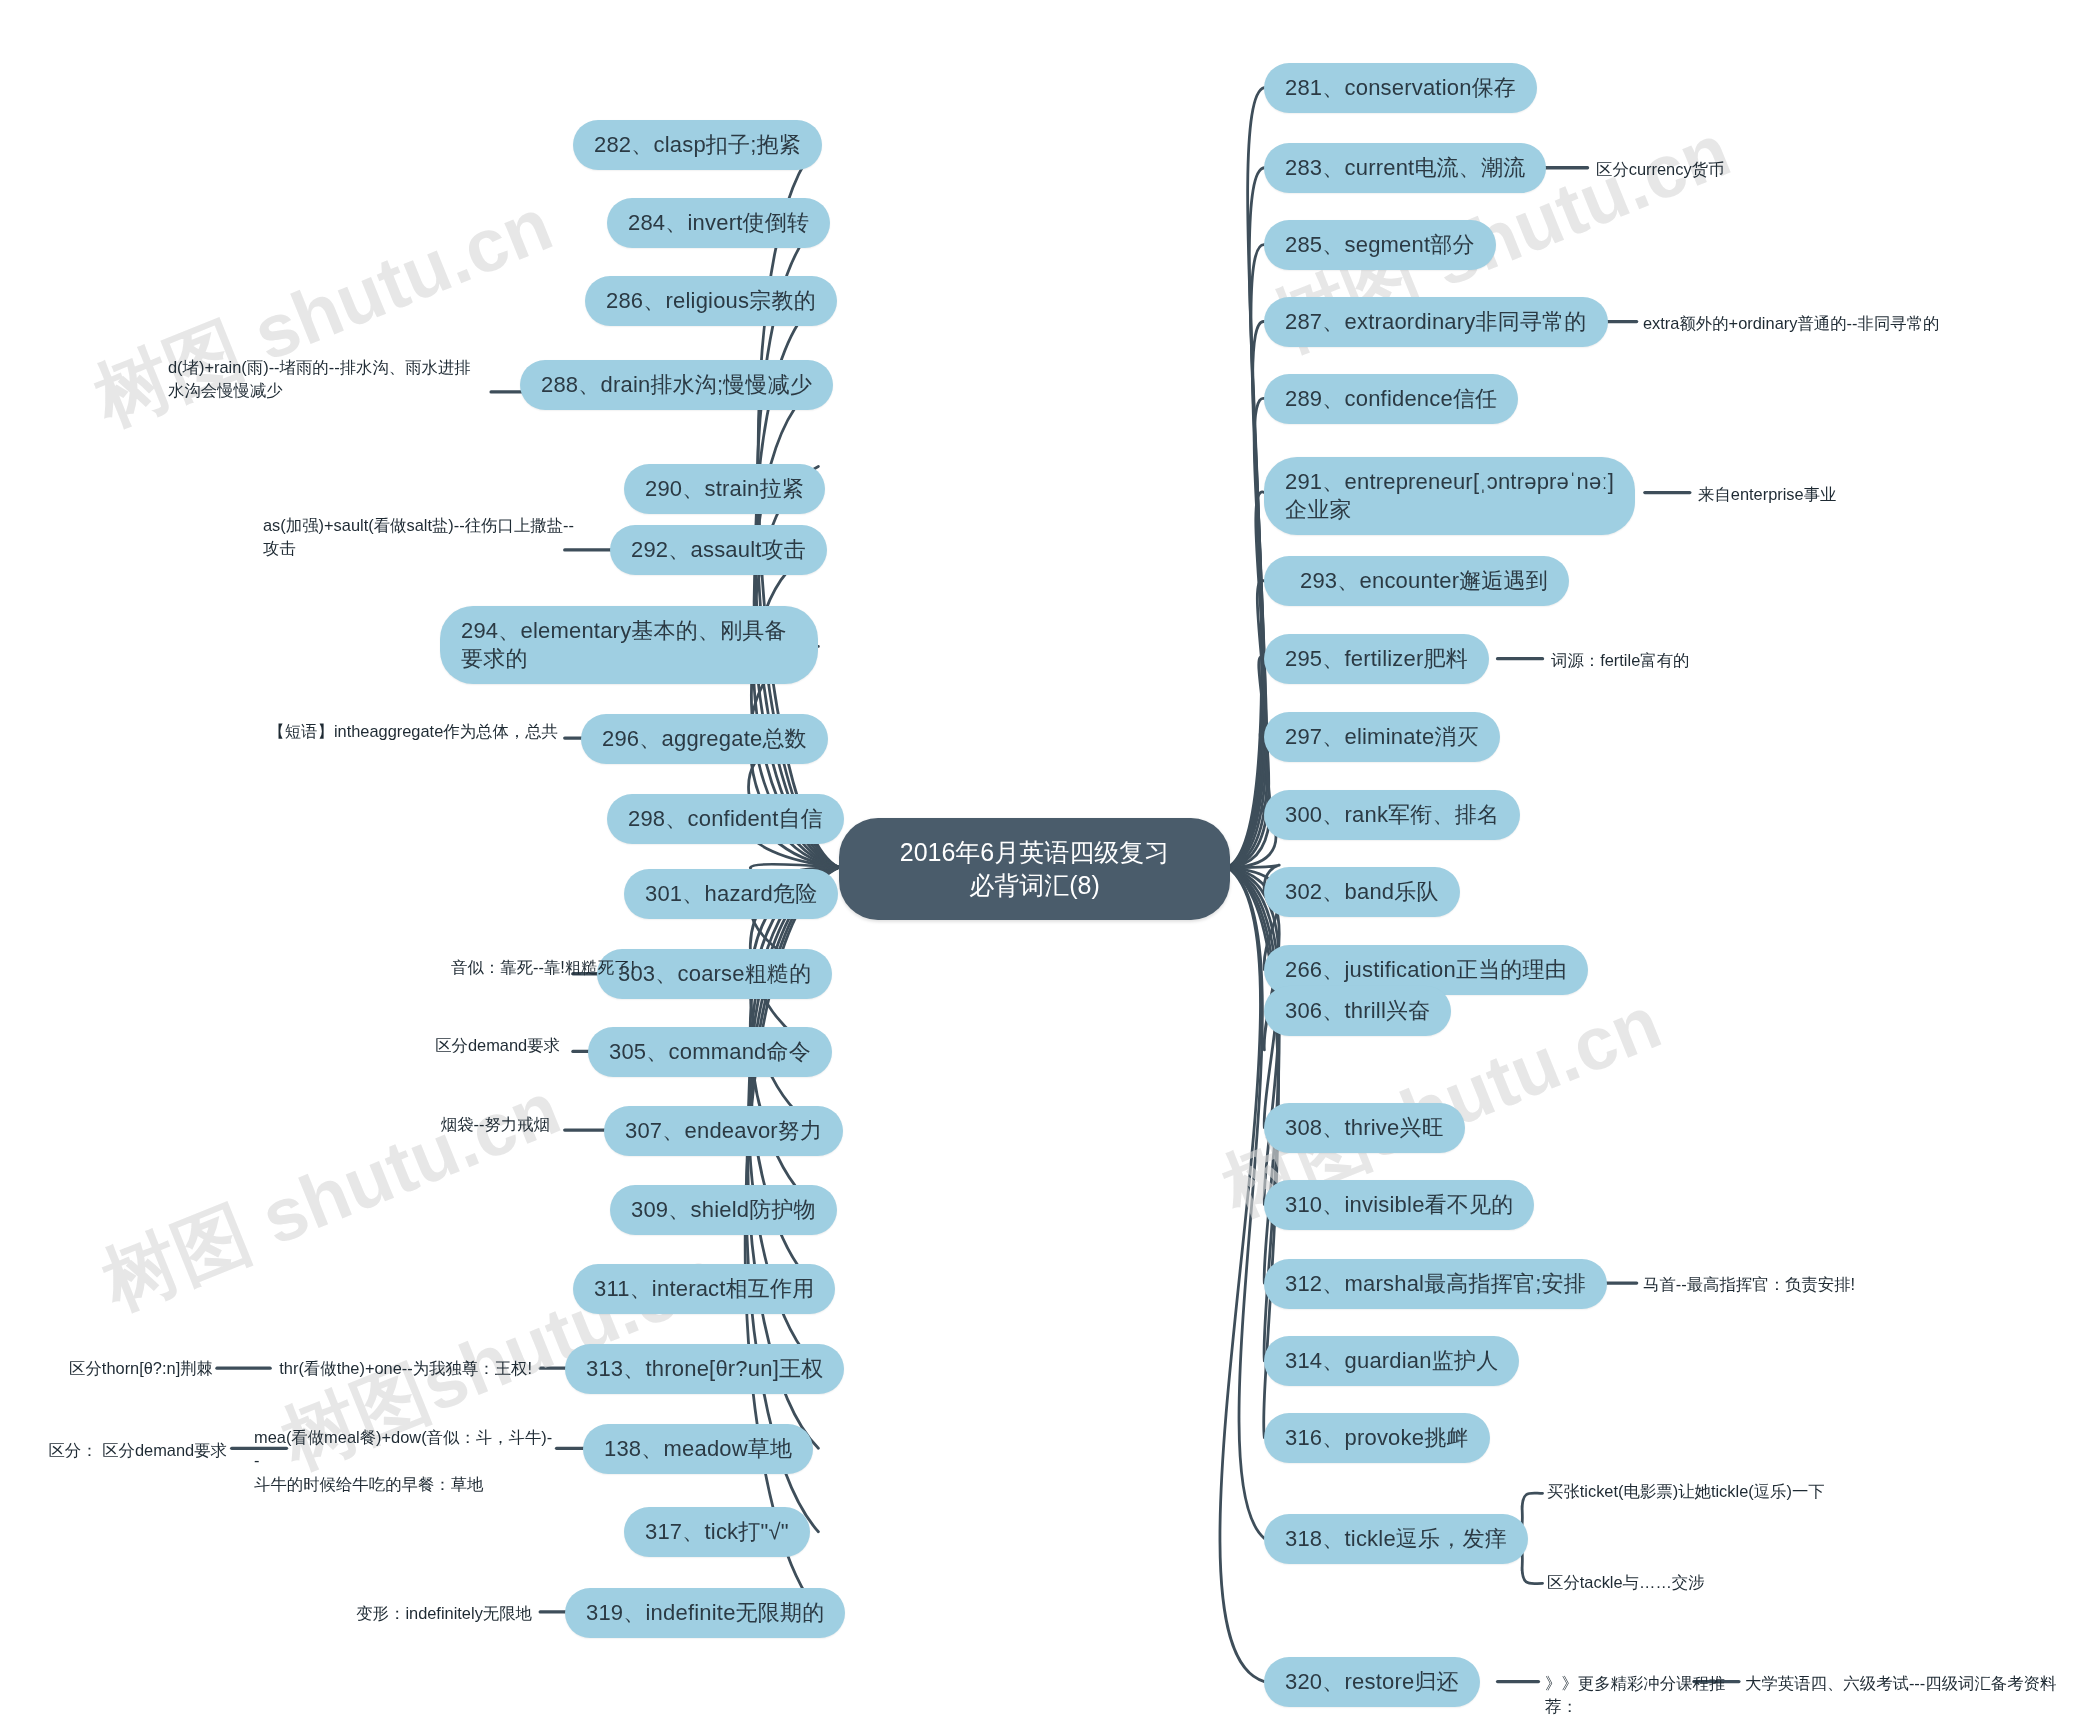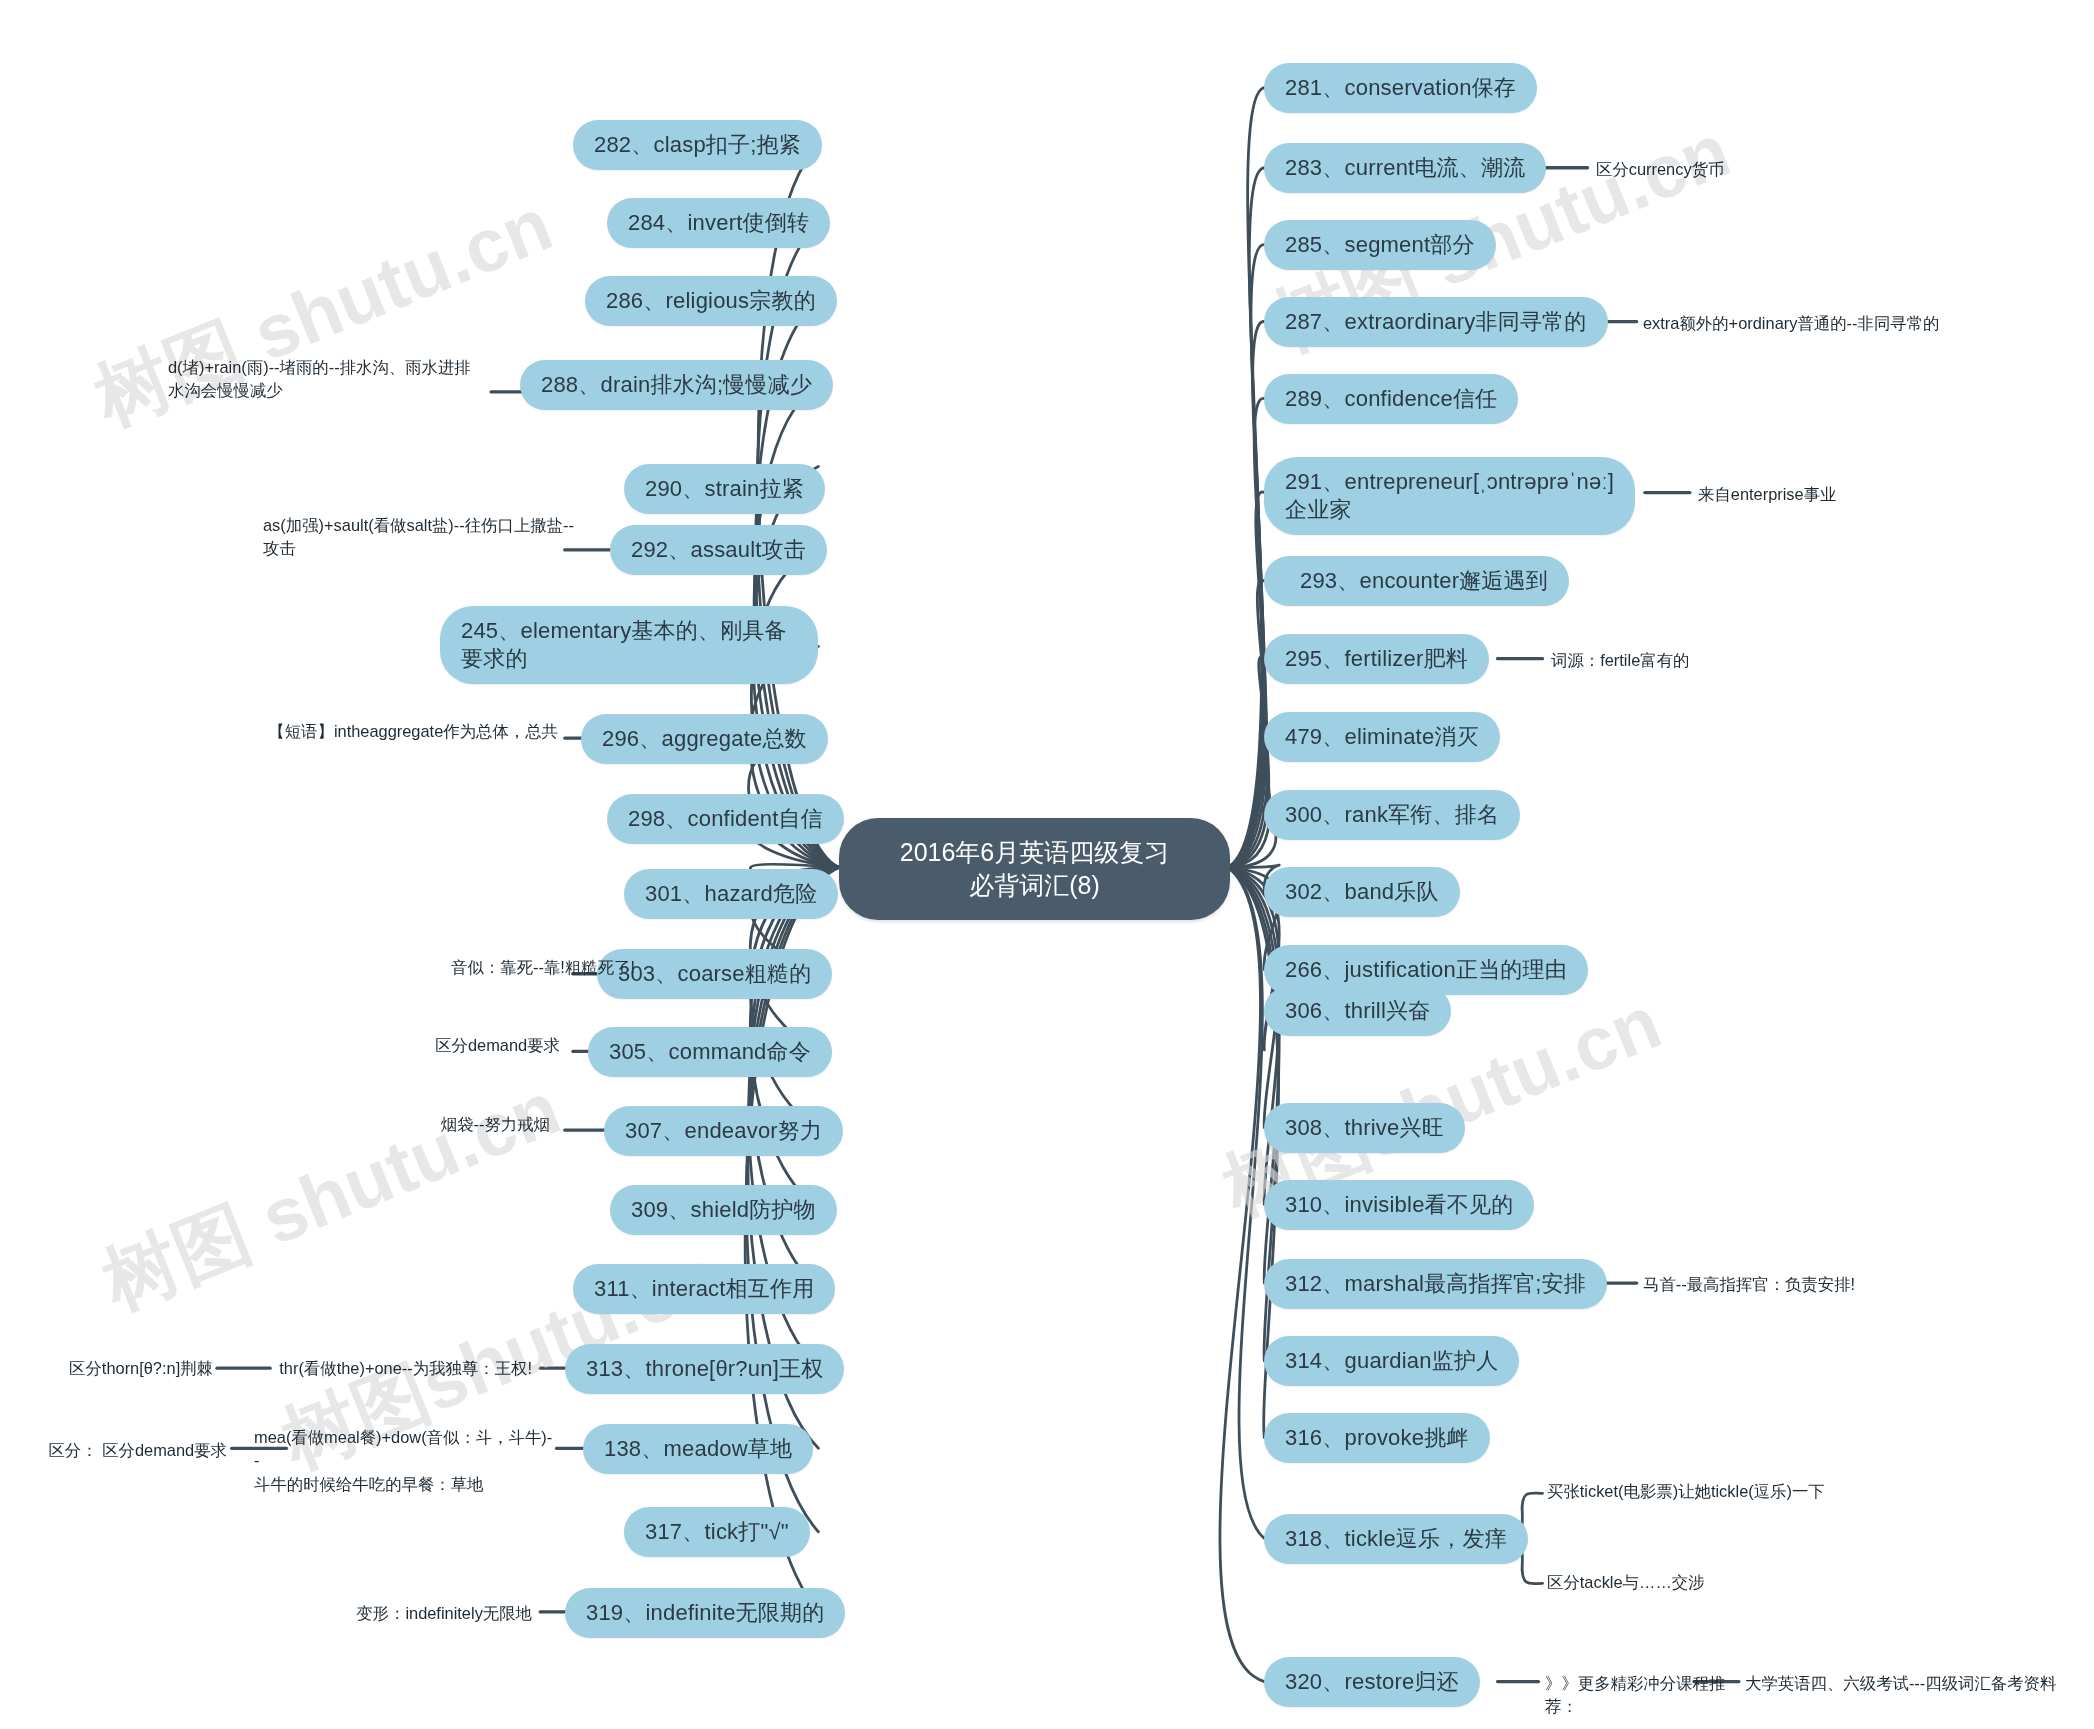--- a/index.html
+++ b/index.html
@@ -179,21 +179,21 @@
 
   <div id="root-node" style="left:839px; top:818px; width:391px;">2016年6月英语四级复习
 必背词汇(8)</div>
 
   <div class="node left" style="left:573px; top:120px;">282、clasp扣子;抱紧</div>
   <div class="node left" style="left:607px; top:198px;">284、invert使倒转</div>
   <div class="node left" style="left:585px; top:276px;">286、religious宗教的</div>
   <div class="node left" style="left:520px; top:360px;">288、drain排水沟;慢慢减少</div>
   <div class="node left" style="left:624px; top:464px;">290、strain拉紧</div>
   <div class="node left" style="left:610px; top:525px;">292、assault攻击</div>
-  <div class="node left" style="left:440px; top:606px; width:378px;">245、elementary基本的、刚具备
+  <div class="node left" style="left:440px; top:606px; width:378px;">294、elementary基本的、刚具备
 要求的</div>
   <div class="node left" style="left:581px; top:714px;">296、aggregate总数</div>
   <div class="node left" style="left:607px; top:794px;">298、confident自信</div>
   <div class="node left" style="left:624px; top:869px;">301、hazard危险</div>
   <div class="node left" style="left:597px; top:949px;">303、coarse粗糙的</div>
   <div class="node left" style="left:588px; top:1027px;">305、command命令</div>
   <div class="node left" style="left:604px; top:1106px;">307、endeavor努力</div>
   <div class="node left" style="left:610px; top:1185px;">309、shield防护物</div>
   <div class="node left" style="left:573px; top:1264px;">311、interact相互作用</div>
   <div class="node left" style="left:565px; top:1344px;">313、throne[θr?un]王权</div>
@@ -218,21 +218,21 @@
 
   <div class="node right" style="left:1264px; top:63px;">281、conservation保存</div>
   <div class="node right" style="left:1264px; top:143px;">283、current电流、潮流</div>
   <div class="node right" style="left:1264px; top:220px;">285、segment部分</div>
   <div class="node right" style="left:1264px; top:297px;">287、extraordinary非同寻常的</div>
   <div class="node right" style="left:1264px; top:374px;">289、confidence信任</div>
   <div class="node right" style="left:1264px; top:457px;">291、entrepreneur[ˌɔntrəprəˈnəː]
 企业家</div>
   <div class="node right" style="left:1264px; top:556px;padding-left:36px;">293、encounter邂逅遇到</div>
   <div class="node right" style="left:1264px; top:634px;">295、fertilizer肥料</div>
-  <div class="node right" style="left:1264px; top:712px;">479、eliminate消灭</div>
+  <div class="node right" style="left:1264px; top:712px;">297、eliminate消灭</div>
   <div class="node right" style="left:1264px; top:790px;text-align:right;">300、rank军衔、排名</div>
   <div class="node right" style="left:1264px; top:867px;">302、band乐队</div>
   <div class="node right" style="left:1264px; top:945px;">266、justification正当的理由</div>
   <div class="node right" style="left:1264px; top:986px;text-align:center;">306、thrill兴奋</div>
   <div class="node right" style="left:1264px; top:1103px;">308、thrive兴旺</div>
   <div class="node right" style="left:1264px; top:1180px;">310、invisible看不见的</div>
   <div class="node right" style="left:1264px; top:1259px;">312、marshal最高指挥官;安排</div>
   <div class="node right" style="left:1264px; top:1336px;">314、guardian监护人</div>
   <div class="node right" style="left:1264px; top:1413px;">316、provoke挑衅</div>
   <div class="node right" style="left:1264px; top:1514px;">318、tickle逗乐，发痒</div>

